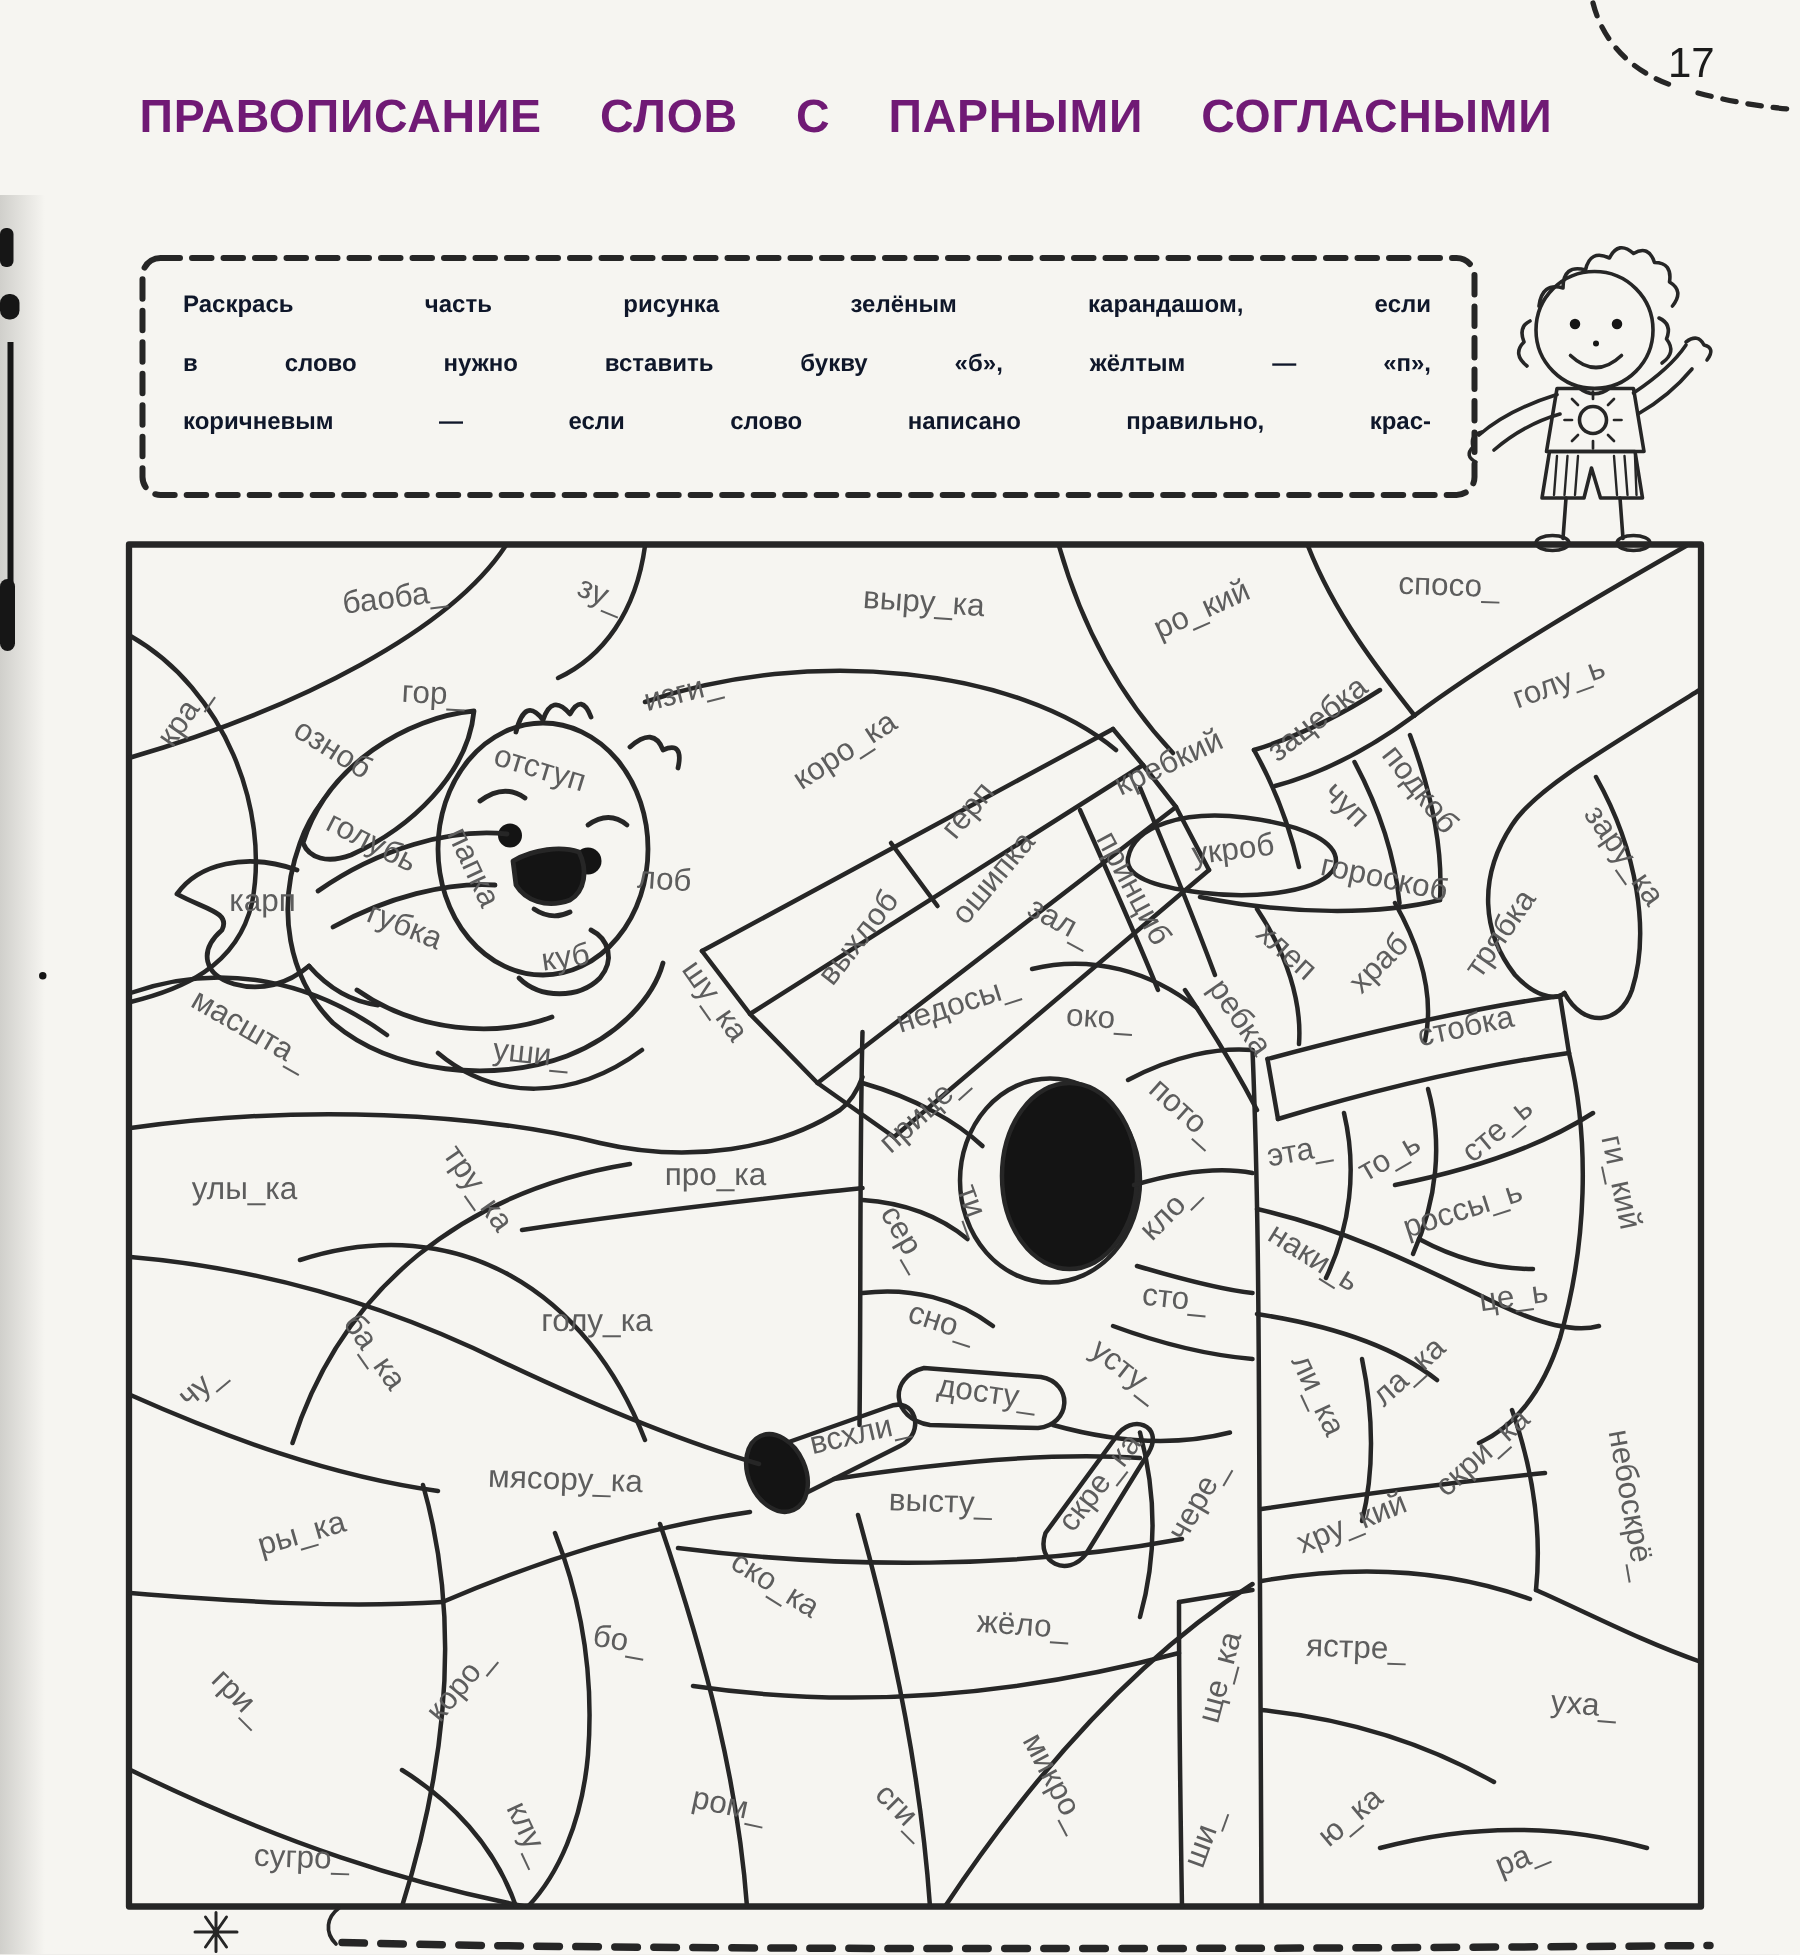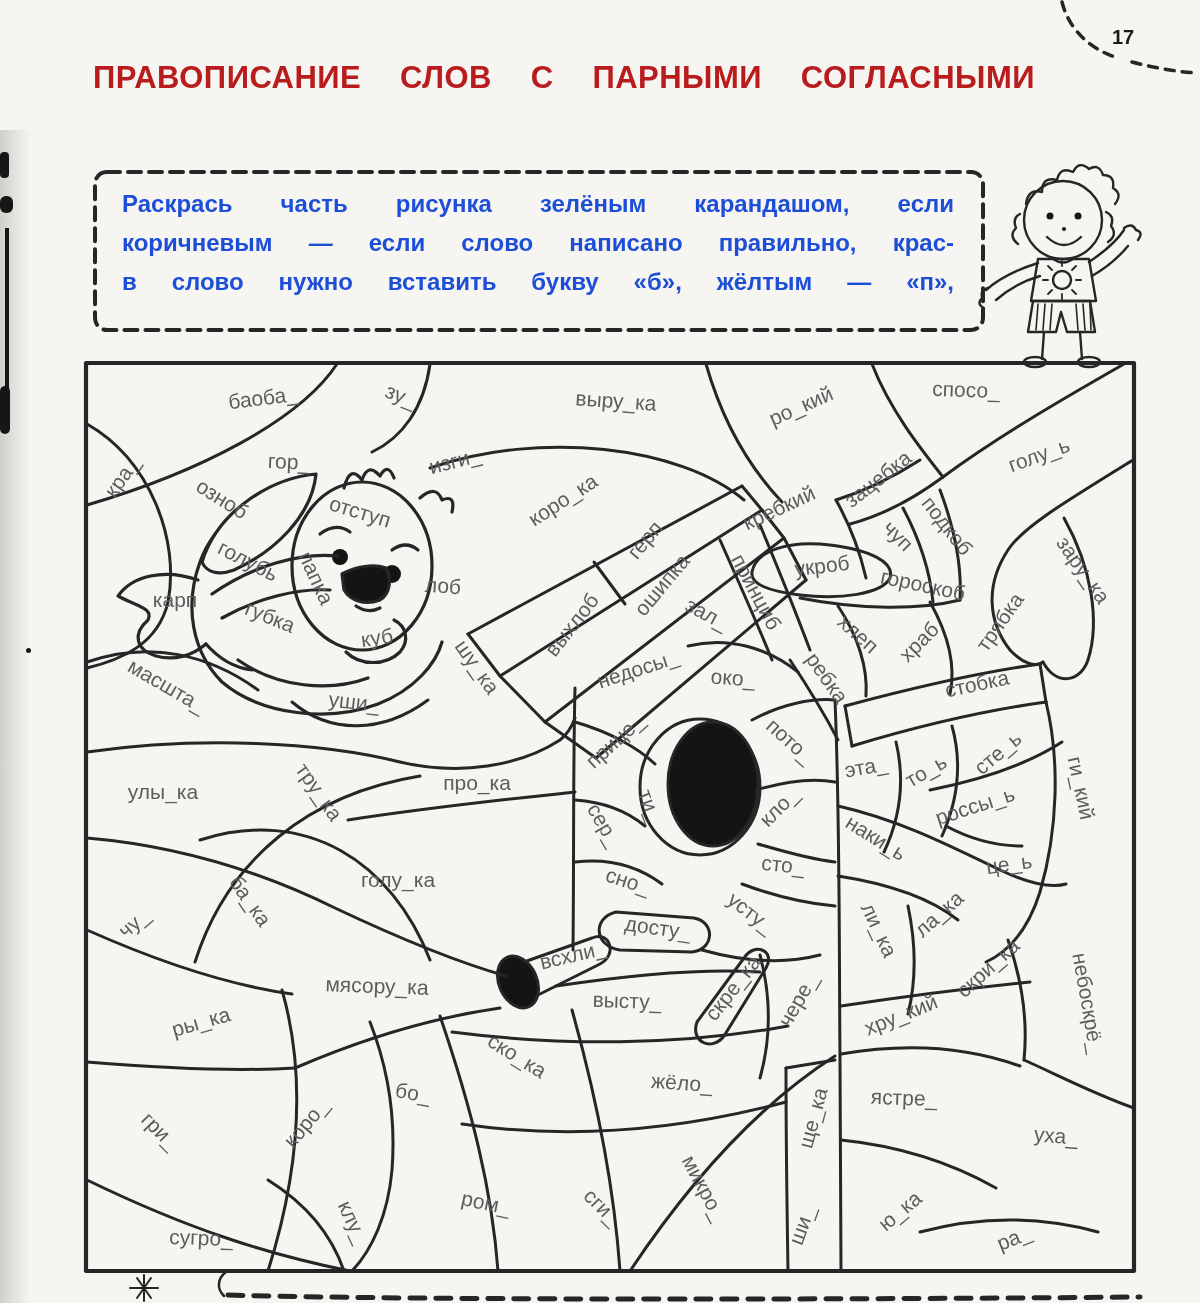--- a/index.html
+++ b/index.html
@@ -2,28 +2,28 @@
 <html><head>
 <meta charset="utf-8">
 <style>
   html,body{margin:0;padding:0;background:#e9e8e4;}
   .page{position:relative;width:1200px;height:1303px;background:#f6f5f1;
         font-family:"Liberation Sans",sans-serif;overflow:hidden;}
   .scan-band{position:absolute;left:0;top:130px;width:30px;height:1173px;
         background:linear-gradient(90deg,rgba(110,110,105,.28),rgba(110,110,105,0));}
   .artifact{position:absolute;background:#161616;}
   .page-number{position:absolute;left:1112px;top:26px;width:70px;
-        font-size:20px;font-weight:bold;color:#1b1b1b;}
+        font-size:28px;font-weight:normal;color:#1b1b1b;}
   .title{position:absolute;left:93px;top:60px;width:942px;
-        font-size:31px;font-weight:bold;color:#b91c1c;letter-spacing:.5px;
+        font-size:31px;font-weight:bold;color:#701a75;letter-spacing:.5px;
         white-space:nowrap;}
   .title-l1{width:942px;text-align:justify;text-align-last:justify;}
   .title-l2{margin-top:13px;width:736px;text-align:justify;text-align-last:justify;}
   .instructions{position:absolute;left:122px;top:184px;width:832px;
-        font-size:24px;font-weight:bold;color:#1d4ed8;line-height:39px;}
+        font-size:16px;font-weight:bold;color:#0f172a;line-height:39px;}
   .ins-line{text-align:justify;text-align-last:justify;}
   .ins-line.last{text-align-last:left;}
   svg text.word{font-family:"Liberation Sans",sans-serif;fill:#5d5d5d;}
   .overlay{position:absolute;left:0;top:0;}
 </style>
 </head>
 <body>
 
 <div class="page">
 
@@ -35,22 +35,22 @@
   <div class="artifact" style="left:26px;top:648px;width:5px;height:5px;border-radius:50%"></div>
 
   <div class="page-number">17</div>
 
   <div class="title">
     <div class="title-l1">ПРАВОПИСАНИЕ СЛОВ С ПАРНЫМИ СОГЛАСНЫМИ</div>
   </div>
 
   <div class="instructions">
     <div class="ins-line">Раскрась часть рисунка зелёным карандашом, если</div>
+    <div class="ins-line">в слово нужно вставить букву «б», жёлтым — «п»,</div>
     <div class="ins-line">коричневым — если слово написано правильно, крас-</div>
-    <div class="ins-line">в слово нужно вставить букву «б», жёлтым — «п»,</div>
   </div>
 
   <svg class="overlay" width="1200" height="1303" viewBox="0 0 1200 1303">
     <g stroke="#262626" fill="none" stroke-linecap="round" stroke-linejoin="round">
 
       <g stroke-width="3.5" stroke-dasharray="9 8">
         <path d="M 1062,2 C 1068,26 1086,48 1118,58"></path>
         <path d="M 1132,62 C 1155,68 1178,72 1198,73"></path>
       </g>
 

